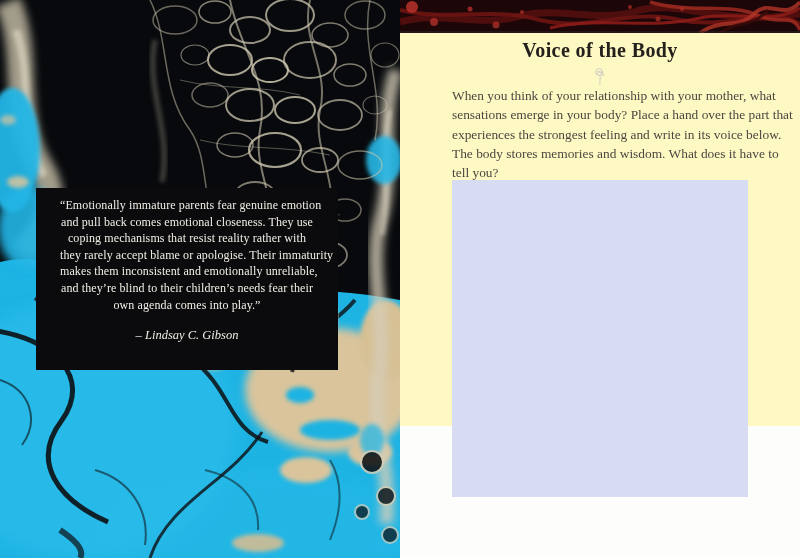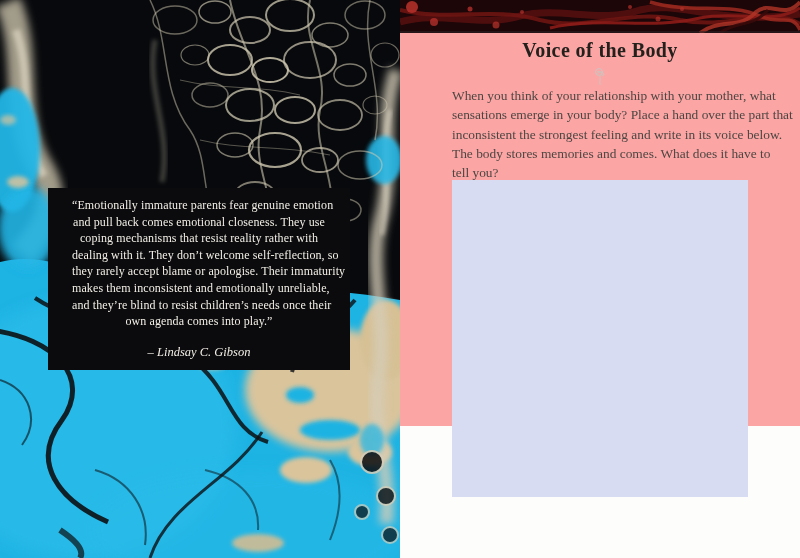--- a/index.html
+++ b/index.html
@@ -4,28 +4,28 @@
 <style>
   html,body{margin:0;padding:0;background:#ffffff;}
   .spread{
     width:800px;height:558px;position:relative;display:flex;
     font-family:"Liberation Serif", serif;overflow:hidden;background:#fdfdfc;
   }
   
   .left-page{width:400px;height:558px;position:relative;background:#07090c;flex:0 0 400px;}
   .left-page svg.art{position:absolute;inset:0;display:block;}
   .quote-box{
-    position:absolute;left:48px;top:188px;width:302px;height:182px;
+    position:absolute;left:36px;top:188px;width:302px;height:182px;
     background:#0b0b0e;color:#f3efe6;box-sizing:border-box;
     padding:9px 24px 0 24px;text-align:center;
   }
   .quote-line{font-size:12px;line-height:16.6px;letter-spacing:.1px;white-space:nowrap;}
   .quote-attribution{margin-top:14px;font-style:italic;font-size:12.5px;line-height:16px;}
   
-  .right-page{width:400px;height:426px;position:relative;background:#fca5a5;flex:0 0 400px;}
+  .right-page{width:400px;height:426px;position:relative;background:#fef9c3;flex:0 0 400px;}
   .marble-strip{position:absolute;top:0;left:0;width:400px;height:33px;overflow:hidden;}
   .marble-strip svg{display:block;}
   .page-title{
     position:absolute;top:39px;left:0;width:400px;text-align:center;
     font-size:20px;font-weight:600;color:#24211d;letter-spacing:.4px;
   }
   .ornament{position:absolute;top:66px;left:0;width:400px;text-align:center;}
   .prompt{
     position:absolute;top:86px;left:52px;width:316px;
     font-size:13.4px;line-height:19.3px;color:#4c4641;
@@ -155,24 +155,23 @@
         <circle cx="386" cy="496" r="9" opacity="0.8"></circle>
         <circle cx="362" cy="512" r="7" opacity="0.7"></circle>
         <circle cx="390" cy="535" r="8" opacity="0.7"></circle>
       </g>
     </svg>
 
     <div class="quote-box">
       <div class="quote-line">“Emotionally immature parents fear genuine emotion</div>
       <div class="quote-line">and pull back comes emotional closeness. They use</div>
       <div class="quote-line">coping mechanisms that resist reality rather with</div>
-      <div class="quote-line">dealing with it. They don’t welcome self-reflection, so</div>
       <div class="quote-line">they rarely accept blame or apologise. Their immaturity</div>
       <div class="quote-line">makes them inconsistent and emotionally unreliable,</div>
-      <div class="quote-line">and they’re blind to resist children’s needs once their</div>
+      <div class="quote-line">and they’re blind to their children’s needs fear their</div>
       <div class="quote-line">own agenda comes into play.”</div>
       <div class="quote-attribution">– Lindsay C. Gibson</div>
     </div>
   </div>
 
   <div class="right-page">
 
     <div class="marble-strip">
       <svg width="400" height="33" viewBox="0 0 400 33" preserveAspectRatio="none">
         <rect width="400" height="33" fill="#1c0608"></rect>
@@ -207,21 +206,21 @@
           <circle cx="8" cy="6" r="3.4"></circle>
           <path d="M6,6 C8,4 10,8 12,5 M5.5,7.5 C8,7 9,5 11,7"></path>
           <path d="M11.5,6.5 C13,7.5 13.5,9 12,9.5 C10.5,10 10,8 11.5,6.5"></path>
         </g>
       </svg>
     </div>
 
     <div class="prompt">
       <div class="prompt-line">When you think of your relationship with your mother, what</div>
       <div class="prompt-line">sensations emerge in your body? Place a hand over the part that</div>
-      <div class="prompt-line">inconsistent the strongest feeling and write in its voice below.</div>
-      <div class="prompt-line">The body stores memories and comes. What does it have to</div>
+      <div class="prompt-line">experiences the strongest feeling and write in its voice below.</div>
+      <div class="prompt-line">The body stores memories and wisdom. What does it have to</div>
       <div class="prompt-line">tell you?</div>
     </div>
 
     <div class="writing-area"></div>
 
   </div>
 </div>
 
 </body></html>

